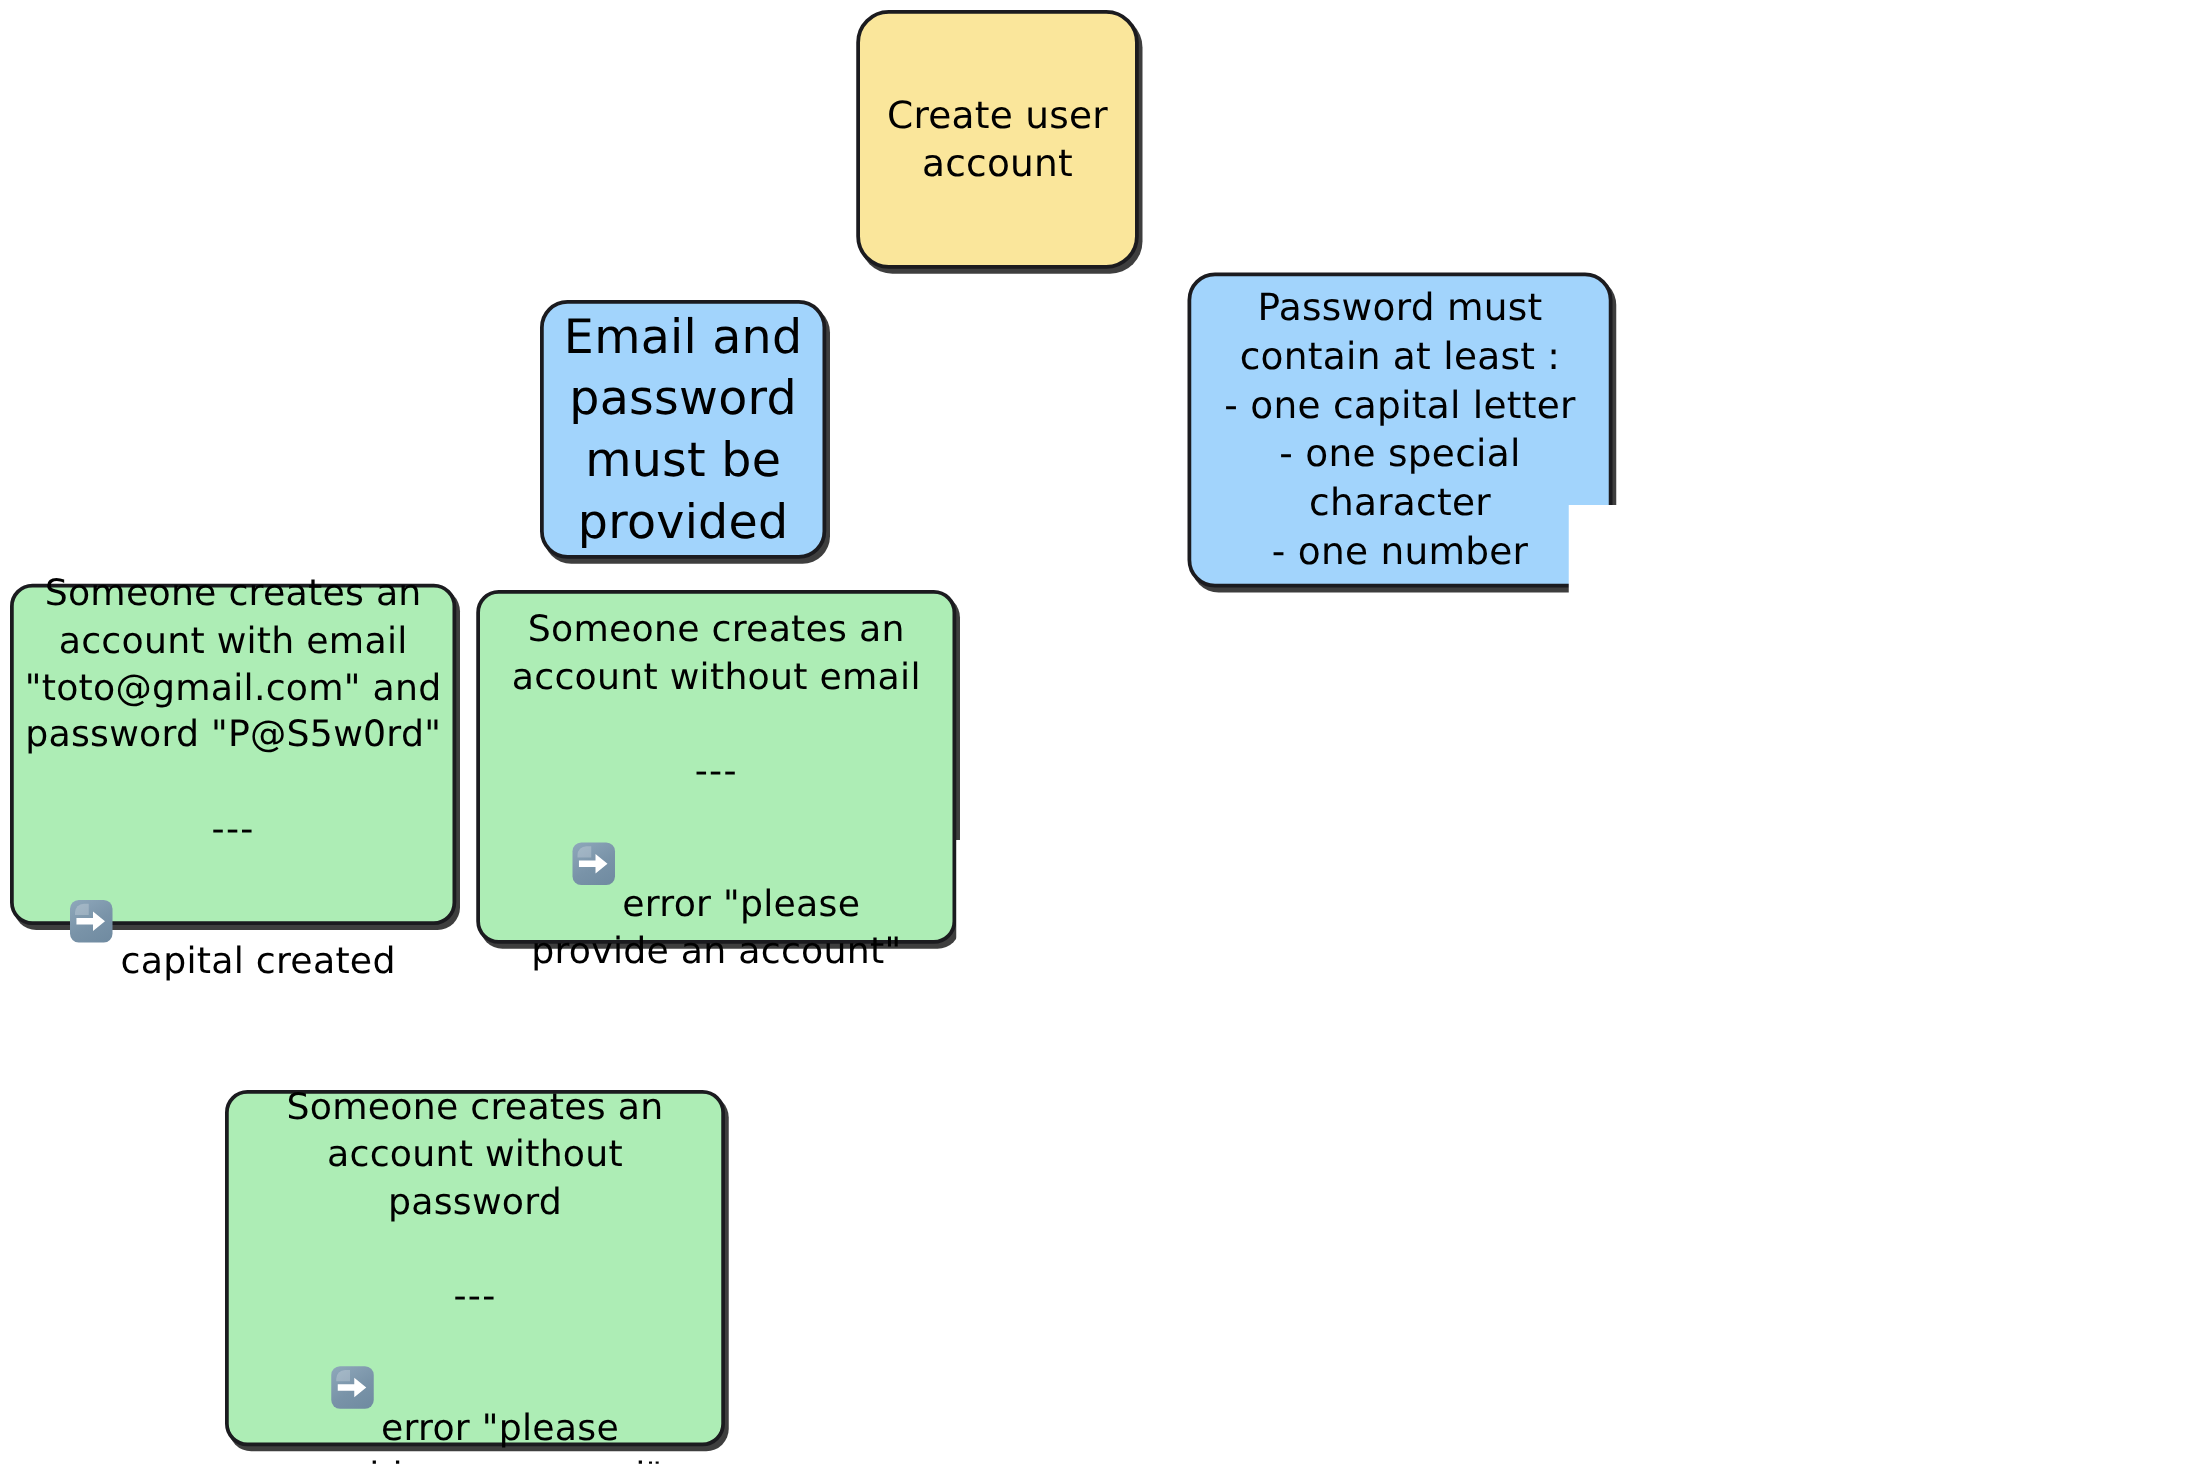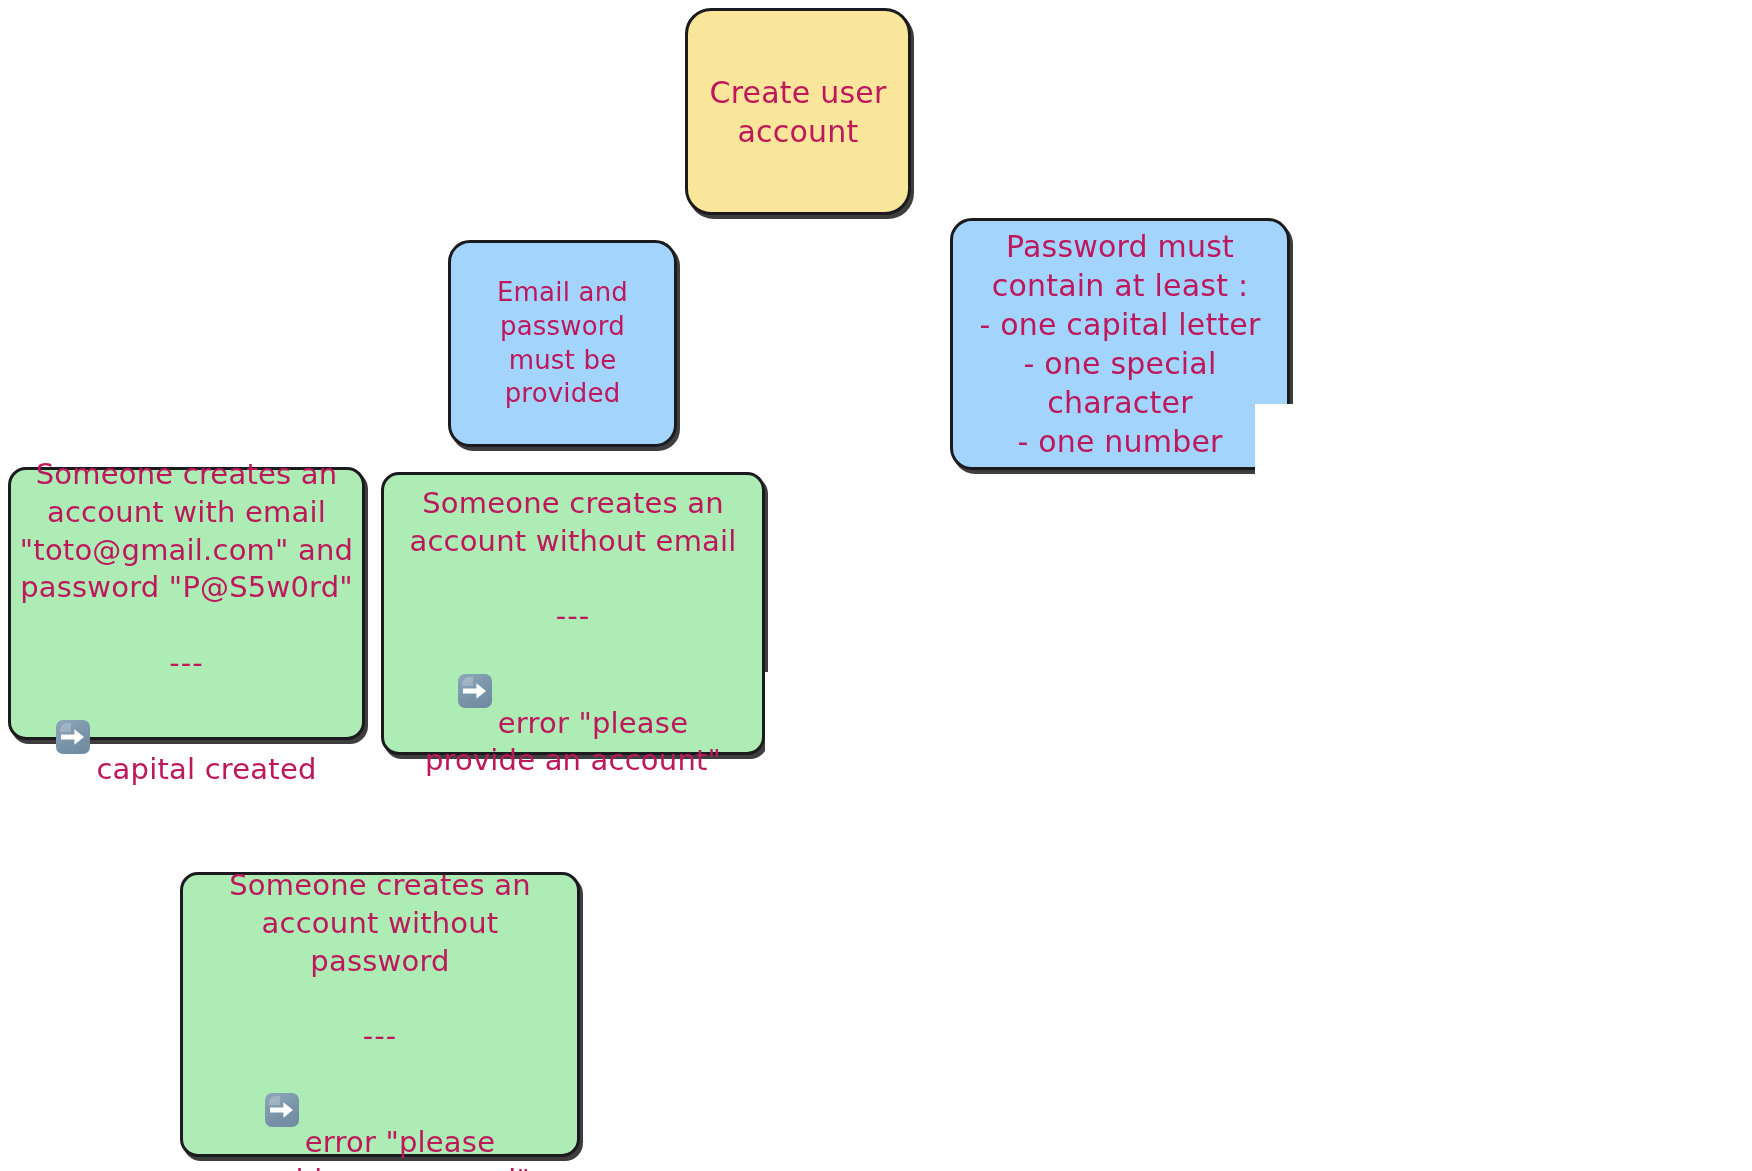--- a/index.html
+++ b/index.html
@@ -22,21 +22,21 @@
 
   
   .card {
     position: absolute;
     box-sizing: border-box;
     border: 3px solid #1b1b1f;
     display: flex;
     align-items: center;
     justify-content: center;
     text-align: center;
-    color: #be185d;
+    color: #000000;
     font-family: "DejaVu Sans", sans-serif;
     line-height: 1.30;
     letter-spacing: 0.2px;
     padding: 10px 14px;
     box-shadow: 3px 4px 0 0 rgba(20,20,20,0.82);
   }
   .card .body {
     width: 100%;
     white-space: pre-line;
   }
@@ -88,21 +88,21 @@
 </head>
 <body>
 
 <div id="canvas">
 
   <div class="card c-yellow r-lg" style="left:685px; top:8px; width:226px; height:207px; font-size:30px;">
     <div class="body">Create user
 account</div>
   </div>
 
-  <div class="card c-blue r-md" style="left:448px; top:240px; width:229px; height:207px; font-size:26px;">
+  <div class="card c-blue r-md" style="left:432px; top:240px; width:229px; height:207px; font-size:38px;">
     <div class="body">Email and
 password
 must be
 provided</div>
   </div>
 
   <div class="card c-blue r-md" style="left:950px; top:218px; width:340px; height:252px; font-size:30px; padding:8px 2px;">
     <div class="body">Password must
 contain at least :
 - one capital letter

